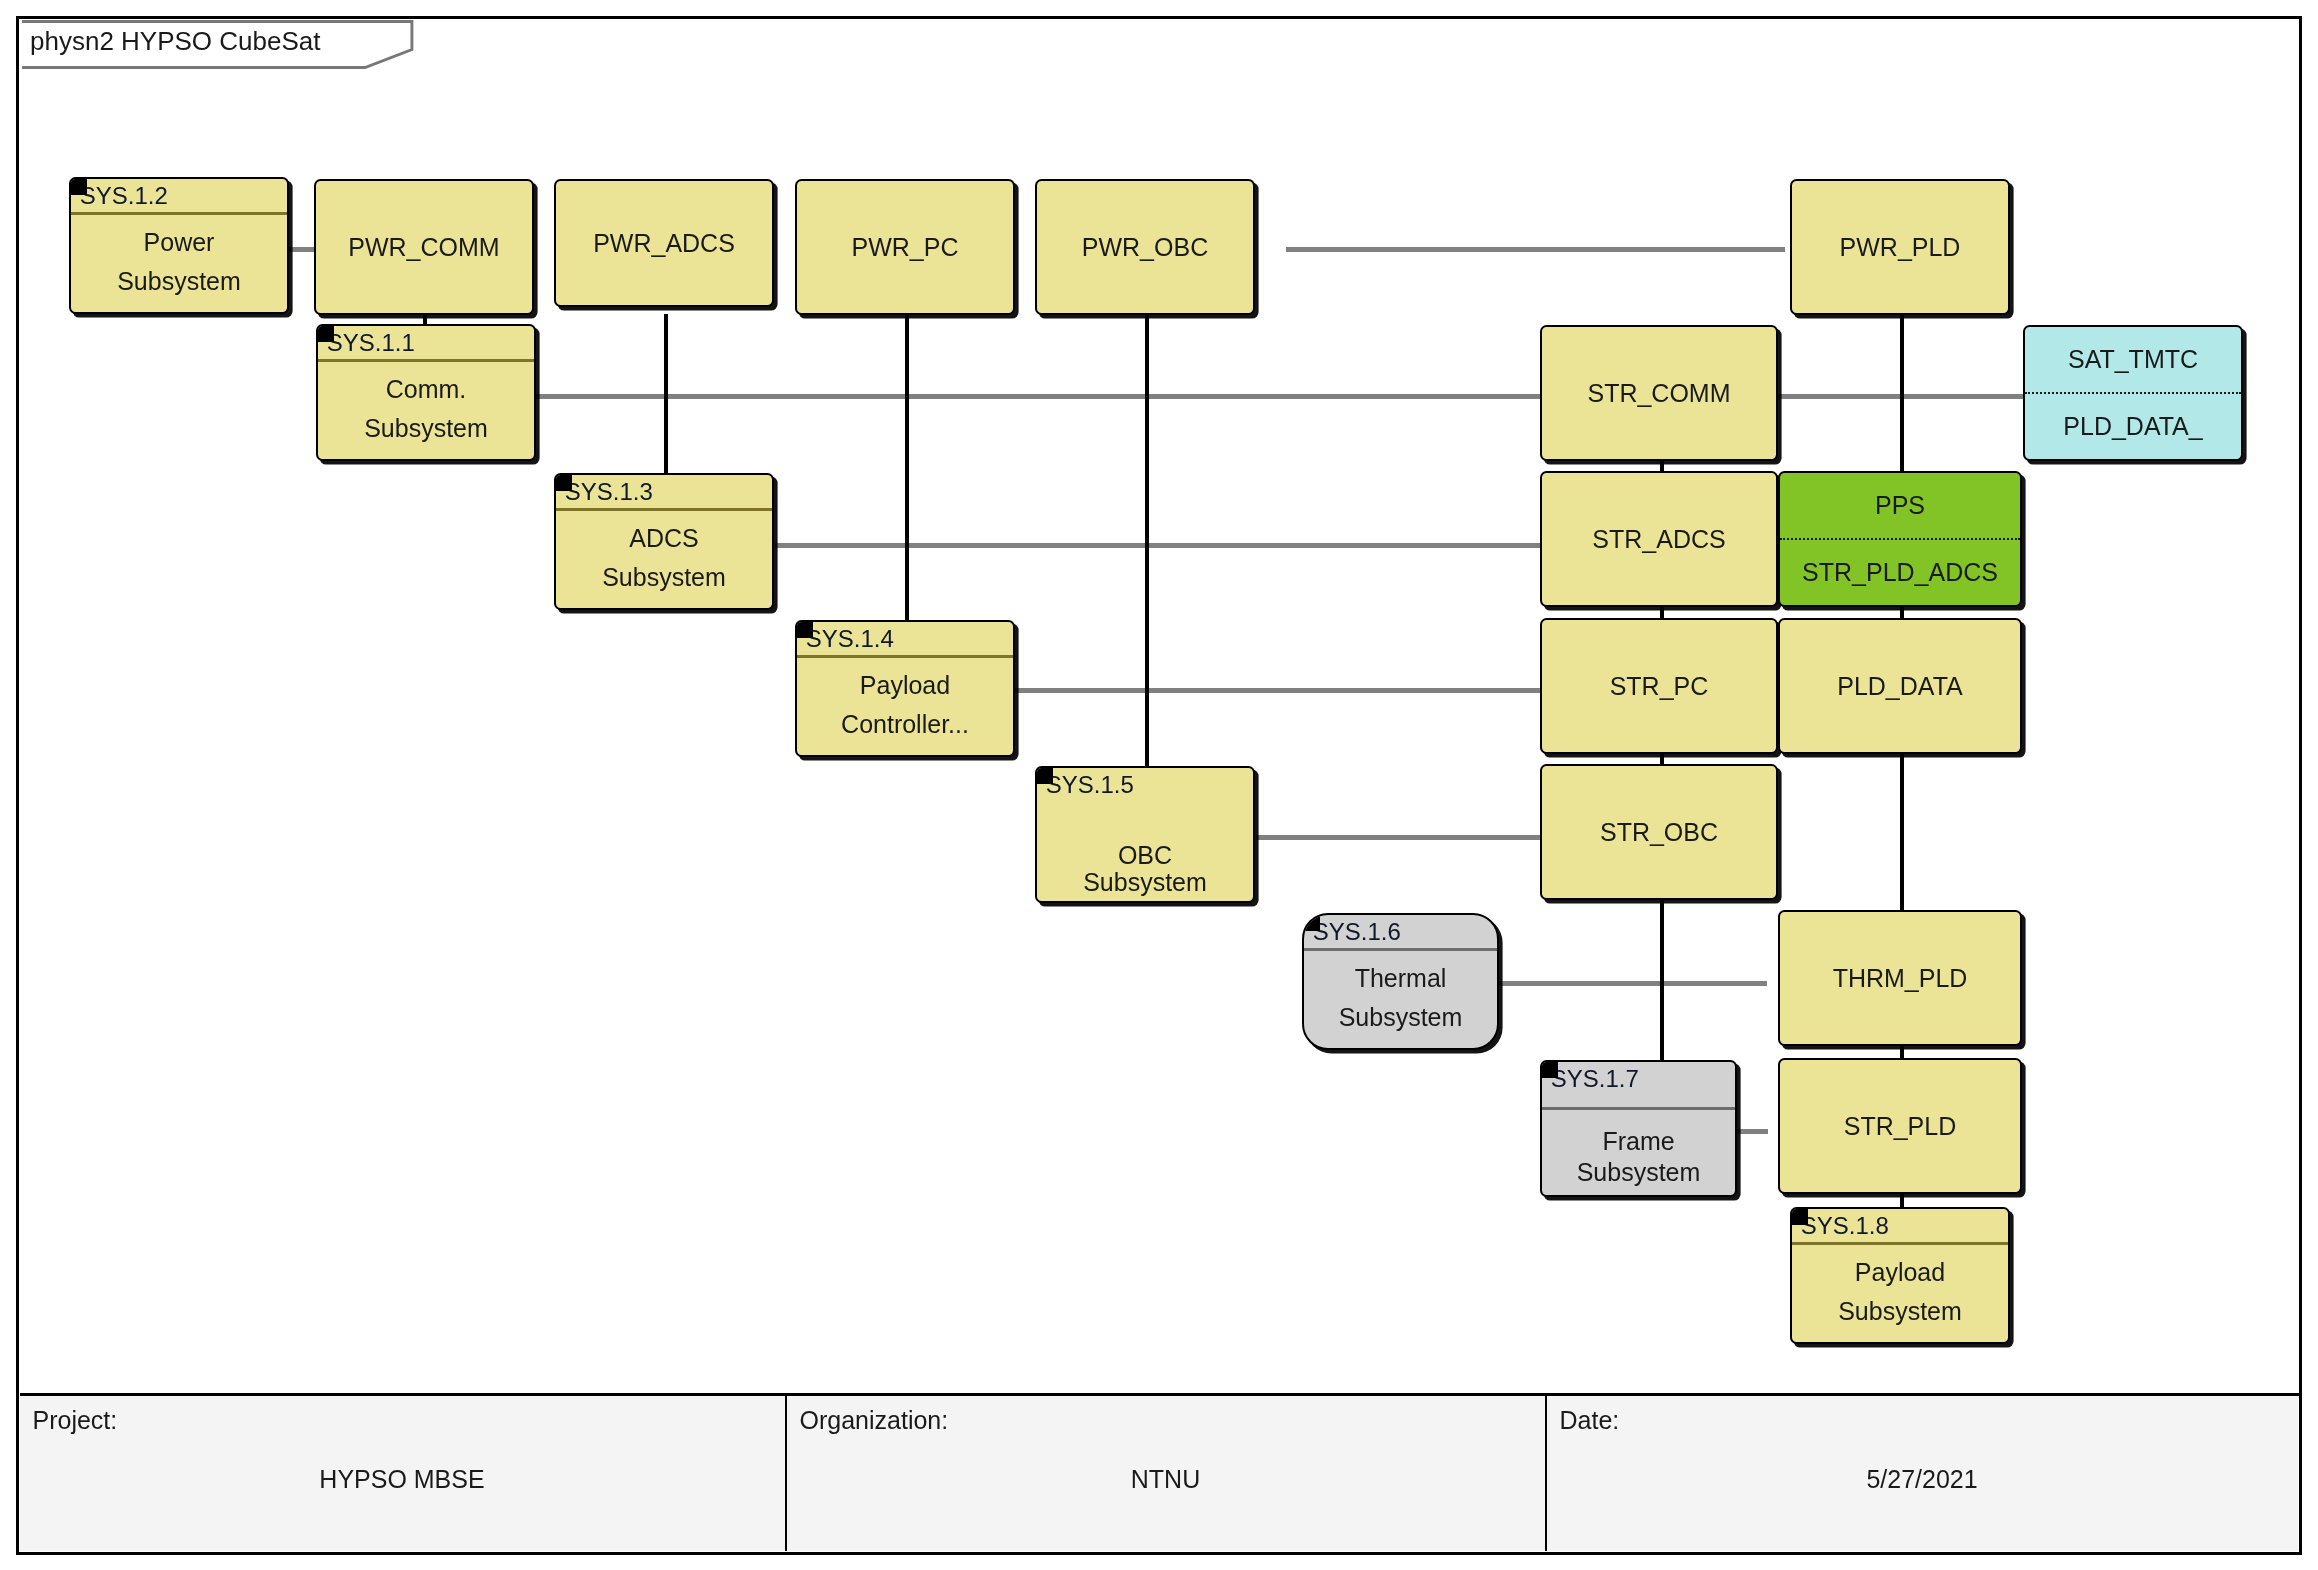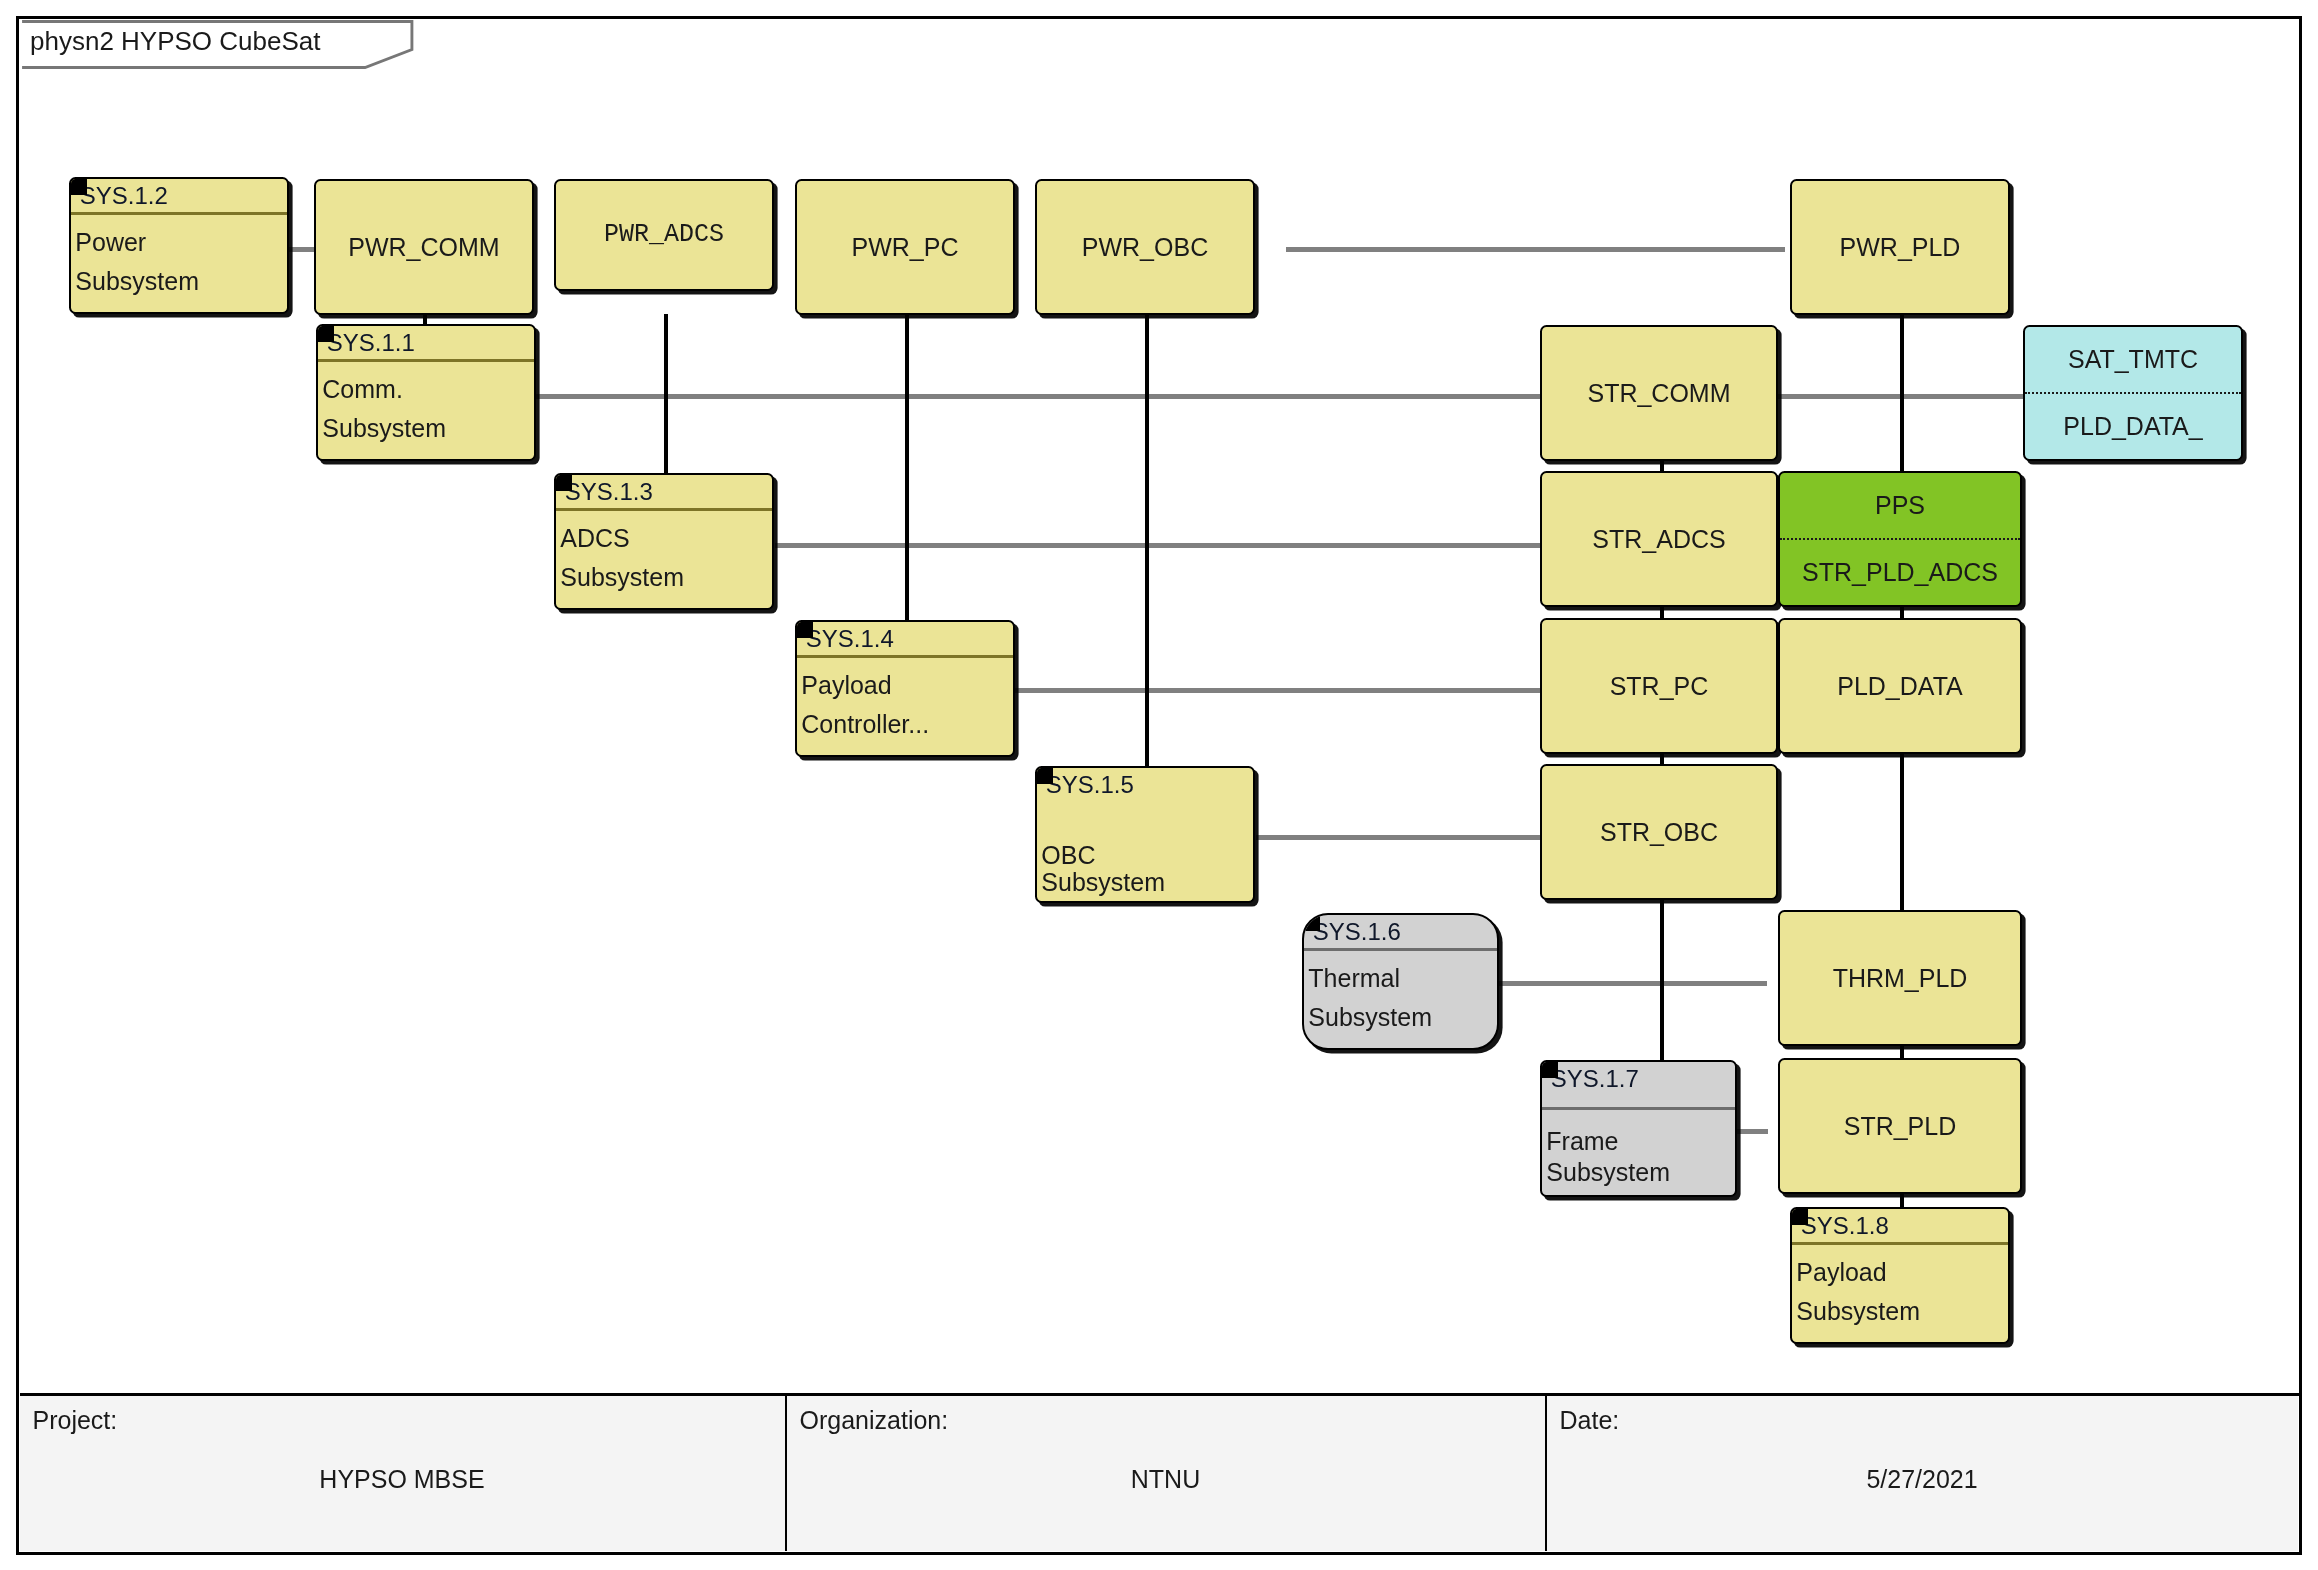--- a/index.html
+++ b/index.html
@@ -89,21 +89,21 @@
   }
   .node .divider{
     height:3.6px;
     background:#7d7427;
     width:100%;
   }
   .node .body{
     flex:1;
     display:flex;
     flex-direction:column;
-    align-items:flex-start;
+    align-items:center;
     justify-content:space-evenly;
     padding:1.4px 4.3px 4.3px 4.3px;
   }
   .node .body .ln{
     font-size:25px;
     color:#1a1a1a;
     text-align:center;
     line-height:1.1;
     white-space:nowrap;
   }
@@ -249,21 +249,21 @@
     <div class="body">
       <div class="ln">Power</div>
       <div class="ln">Subsystem</div>
     </div>
   </div>
 
   <div class="node simple" style="left:314px; top:179px; width:220px; height:136px;">
     <div class="label">PWR_COMM</div>
   </div>
 
-  <div class="node simple" style="left:554px; top:179px; width:220px; height:112px;font-family:Liberation Mono, monospace;">
+  <div class="node simple" style="left:554px; top:179px; width:220px; height:128px;">
     <div class="label">PWR_ADCS</div>
   </div>
 
   <div class="node simple" style="left:795px; top:179px; width:220px; height:136px;">
     <div class="label">PWR_PC</div>
   </div>
 
   <div class="node simple" style="left:1035px; top:179px; width:220px; height:136px;">
     <div class="label">PWR_OBC</div>
   </div>

